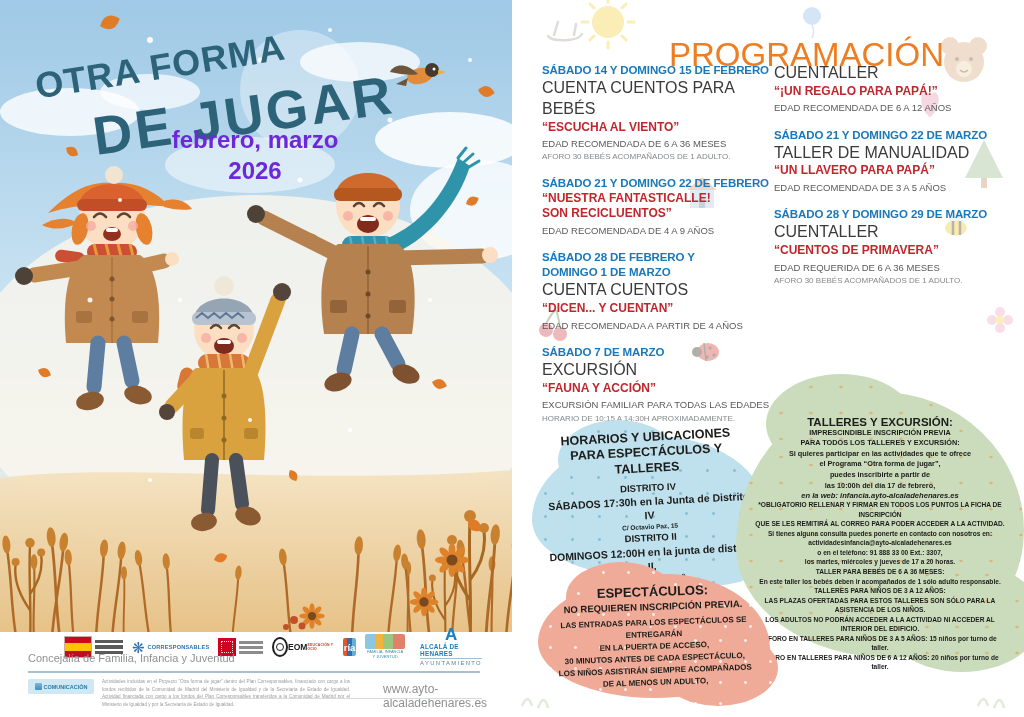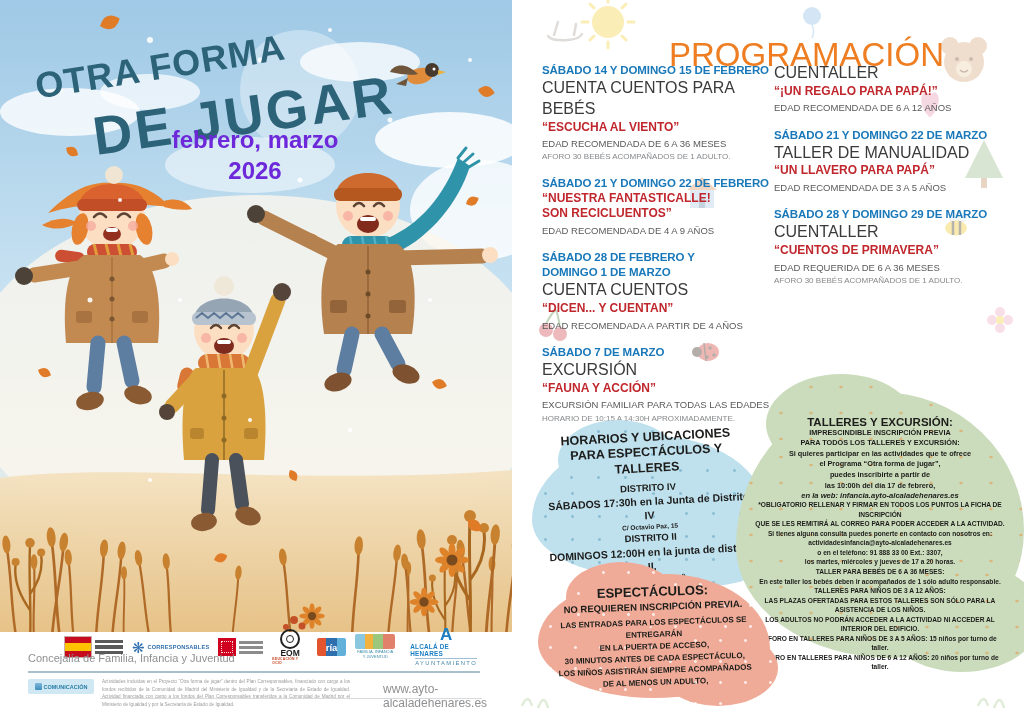--- a/index.html
+++ b/index.html
@@ -23,21 +23,21 @@
   .gob-flag .fr{flex:1;background:#c60b1e}.gob-flag .fy{flex:1.5;background:#ffc400}
   .gob-bars{display:flex;flex-direction:column;gap:2px}
   .gob-bars i{width:28px;height:3.5px;background:#5a5a5a;display:block}
   .asterisk{color:#2f6fae;font-size:15px;line-height:1}
   .corr-label{font-size:5.6px;font-weight:bold;color:#2f6fae;letter-spacing:.2px}
   .madrid-flag{width:18px;height:18px;background:#d0001f;position:relative}
   .madrid-flag::after{content:"";position:absolute;left:3px;top:3px;right:3px;bottom:3px;
       border:1px dotted rgba(255,255,255,.85)}
   .madrid-bars{display:flex;flex-direction:column;gap:2px}
   .madrid-bars i{width:24px;height:3px;background:#8c8c8c;display:block}
-  .eom-wrap{display:flex;flex-direction:column;align-items:center}
+  .eom-wrap{display:flex;flex-direction:row;align-items:center}
   .eom-circle{width:16px;height:16px;border:2.5px solid #222;border-radius:50%;display:flex;align-items:center;justify-content:center}
   .eom-circle i{width:6px;height:6px;border:1.5px solid #222;border-radius:50%;display:block}
   .eom-name{font-size:8.5px;font-weight:bold;color:#1c1c1c;line-height:1}
   .eom-sub{font-size:3.4px;font-weight:bold;color:#c23b17;letter-spacing:.2px}
   .ria-chip{width:30px;height:18px;border-radius:2px;color:#fff;font-size:9.5px;font-weight:bold;
       display:flex;align-items:center;justify-content:center;
       background:linear-gradient(90deg,#e2552e 0 30%,#2f6fae 30% 70%,#62b1db 70%)}
   .city-wrap{display:flex;flex-direction:column;align-items:center;gap:1px}
   .city-chip{width:40px;height:15px;border-radius:2px;
       background:linear-gradient(90deg,#8cc7e0 0 25%,#f2b23e 25% 45%,#9bc77d 45% 70%,#e2816b 70%)}

